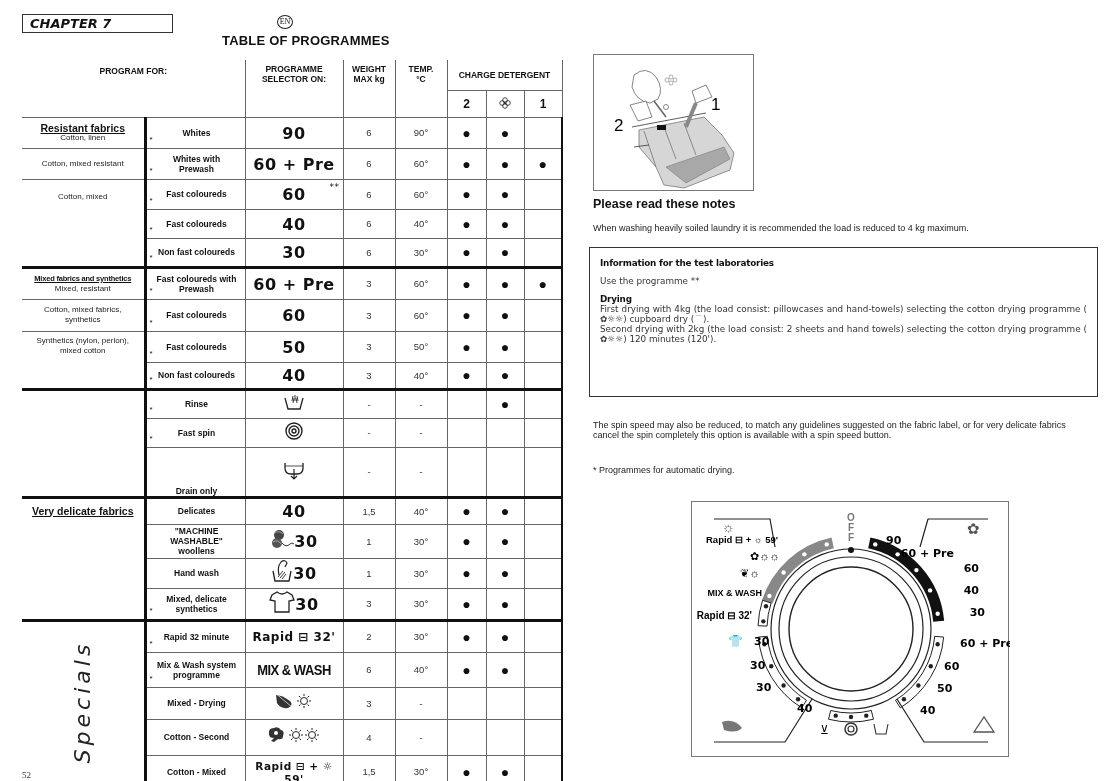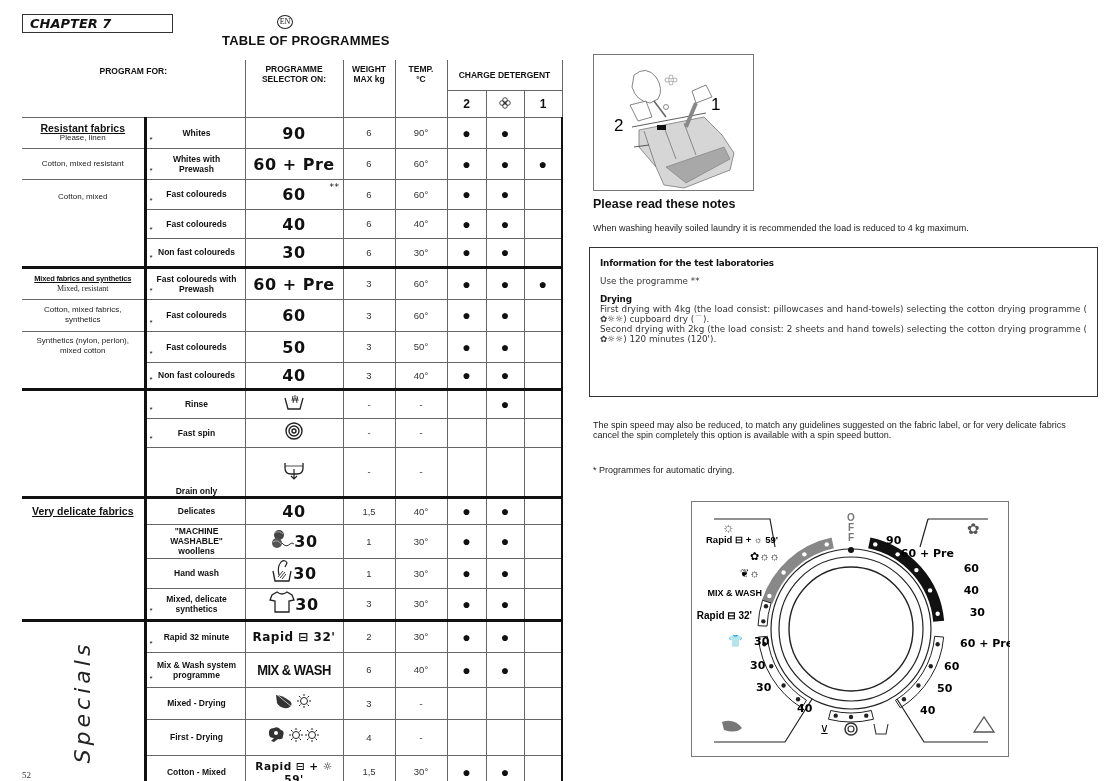--- a/index.html
+++ b/index.html
@@ -98,21 +98,21 @@
               </g>
             </svg>
     </th>
     <th class="lastcol" style="font-size:12px;vertical-align:middle;padding:0">1</th>
   </tr>
   </tbody>
       <tbody id="tbody">
         <tr style="height: 31px;">
           <td class="fab" rowspan="1">
             <div class="ttl">Resistant fabrics</div>
-            <div style="padding: 0px 10px;">Please, linen</div>
+            <div style="padding: 0px 10px;">Cotton, linen</div>
           </td>
           <td class="prog">
             <div style="padding: 0px 6px 0px 8px;">Whites</div>
             <span class="star">*</span>
           </td>
           <td class="sel"><span style="vertical-align: middle;">90</span></td>
           <td class="num">6</td>
           <td class="num">90°</td>
           <td class="dot">●</td>
           <td class="dot">●</td>
@@ -168,21 +168,21 @@
           <td class="sel" style="border-bottom: 3px solid rgb(17, 17, 17);"><span style="vertical-align: middle;">30</span></td>
           <td class="num" style="border-bottom: 3px solid rgb(17, 17, 17);">6</td>
           <td class="num" style="border-bottom: 3px solid rgb(17, 17, 17);">30°</td>
           <td class="dot" style="border-bottom: 3px solid rgb(17, 17, 17);">●</td>
           <td class="dot" style="border-bottom: 3px solid rgb(17, 17, 17);">●</td>
           <td class="dot lastcol" style="border-bottom: 3px solid rgb(17, 17, 17);"></td>
         </tr>
         <tr style="height: 32px;">
           <td class="fab" rowspan="1">
             <div class="ttl-sm">Mixed fabrics and synthetics</div>
-            <div style="padding: 0px 10px; font-family: Liberation Serif, serif;">Mixed, resistant</div>
+            <div style="padding: 0px 10px;">Mixed, resistant</div>
           </td>
           <td class="prog">
             <div style="padding: 0px 6px 0px 8px;">Fast coloureds with Prewash</div>
             <span class="star">*</span>
           </td>
           <td class="sel"><span style="vertical-align: middle;">60 + Pre</span></td>
           <td class="num">3</td>
           <td class="num">60°</td>
           <td class="dot">●</td>
           <td class="dot">●</td>
@@ -386,21 +386,21 @@
                 </g>
               </svg></span></td>
           <td class="num">3</td>
           <td class="num">-</td>
           <td class="dot"></td>
           <td class="dot"></td>
           <td class="dot lastcol"></td>
         </tr>
         <tr style="height: 36px;">
           <td class="prog">
-            <div style="padding: 0px 6px 0px 8px;">First - Drying</div>
+            <div style="padding: 0px 6px 0px 8px;">Cotton - Second</div>
           </td>
           <td class="sel"><span style="vertical-align: middle;"><svg width="56" height="20" viewBox="0 0 56 20">
                 <path d="M3 9 Q2 3 8 3 Q12 1 15 5 Q19 6 17 11 Q17 15 12 14 L8 17 L5 16 L8 13 Q3 13 3 9 Z" fill="#333"></path>
                 <circle cx="10" cy="8" r="2" fill="#fff"></circle>
                 <g fill="none" stroke="#222" stroke-width="1">
                   <g transform="translate(30,10)">
                     <circle r="3.5"></circle>
                     <path d="M0 -7 L0 -5 M0 5 L0 7 M-7 0 L-5 0 M5 0 L7 0 M-5 -5 L-3.5 -3.5 M5 5 L3.5 3.5 M-5 5 L-3.5 3.5 M5 -5 L3.5 -3.5"></path>
                   </g>
                   <g transform="translate(46,10)">

